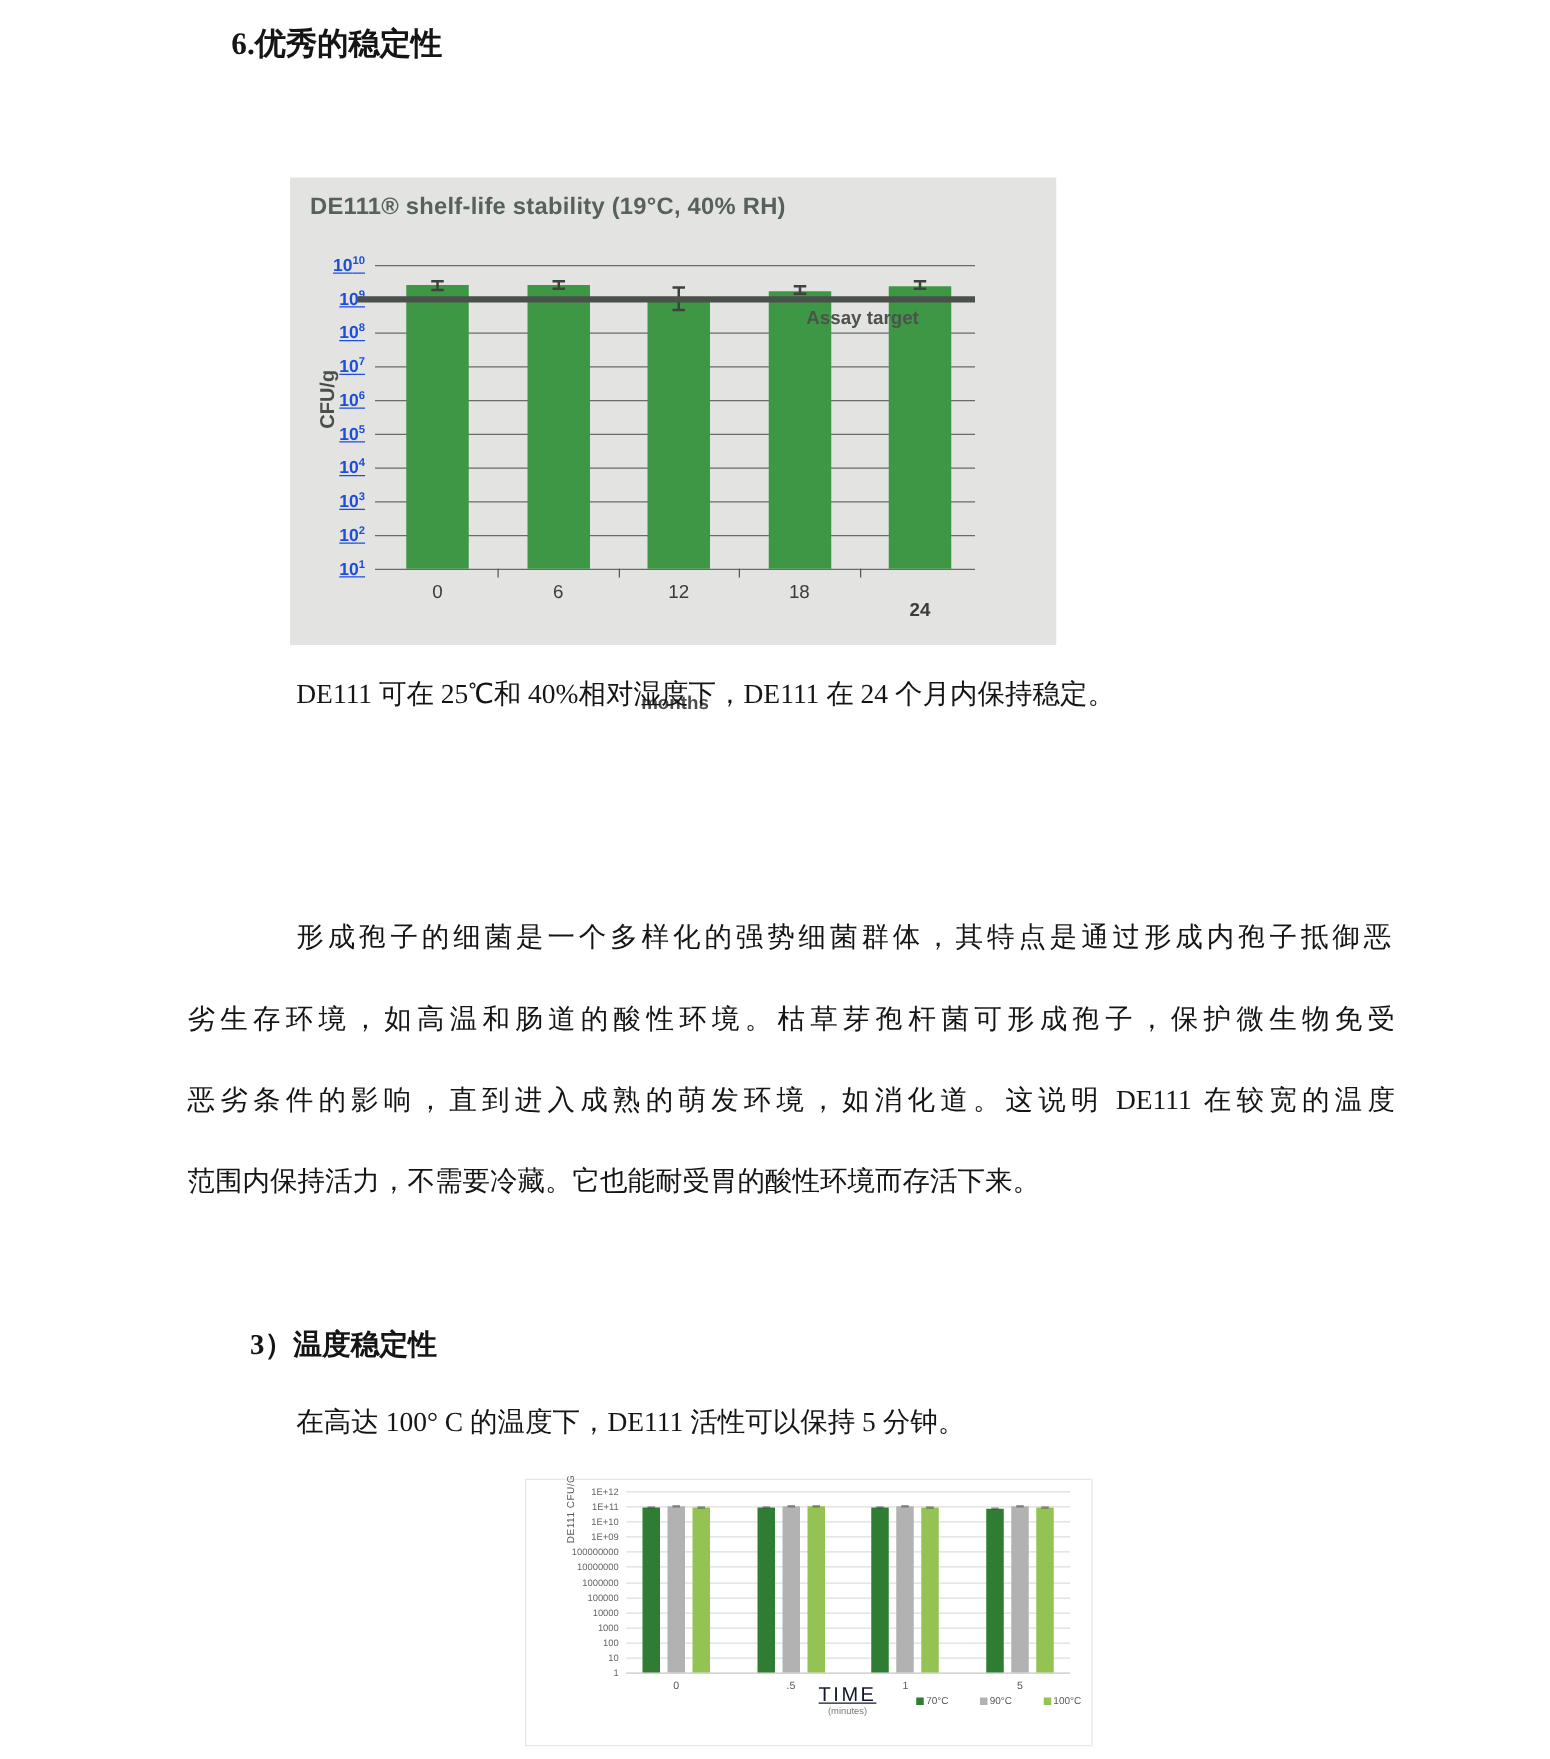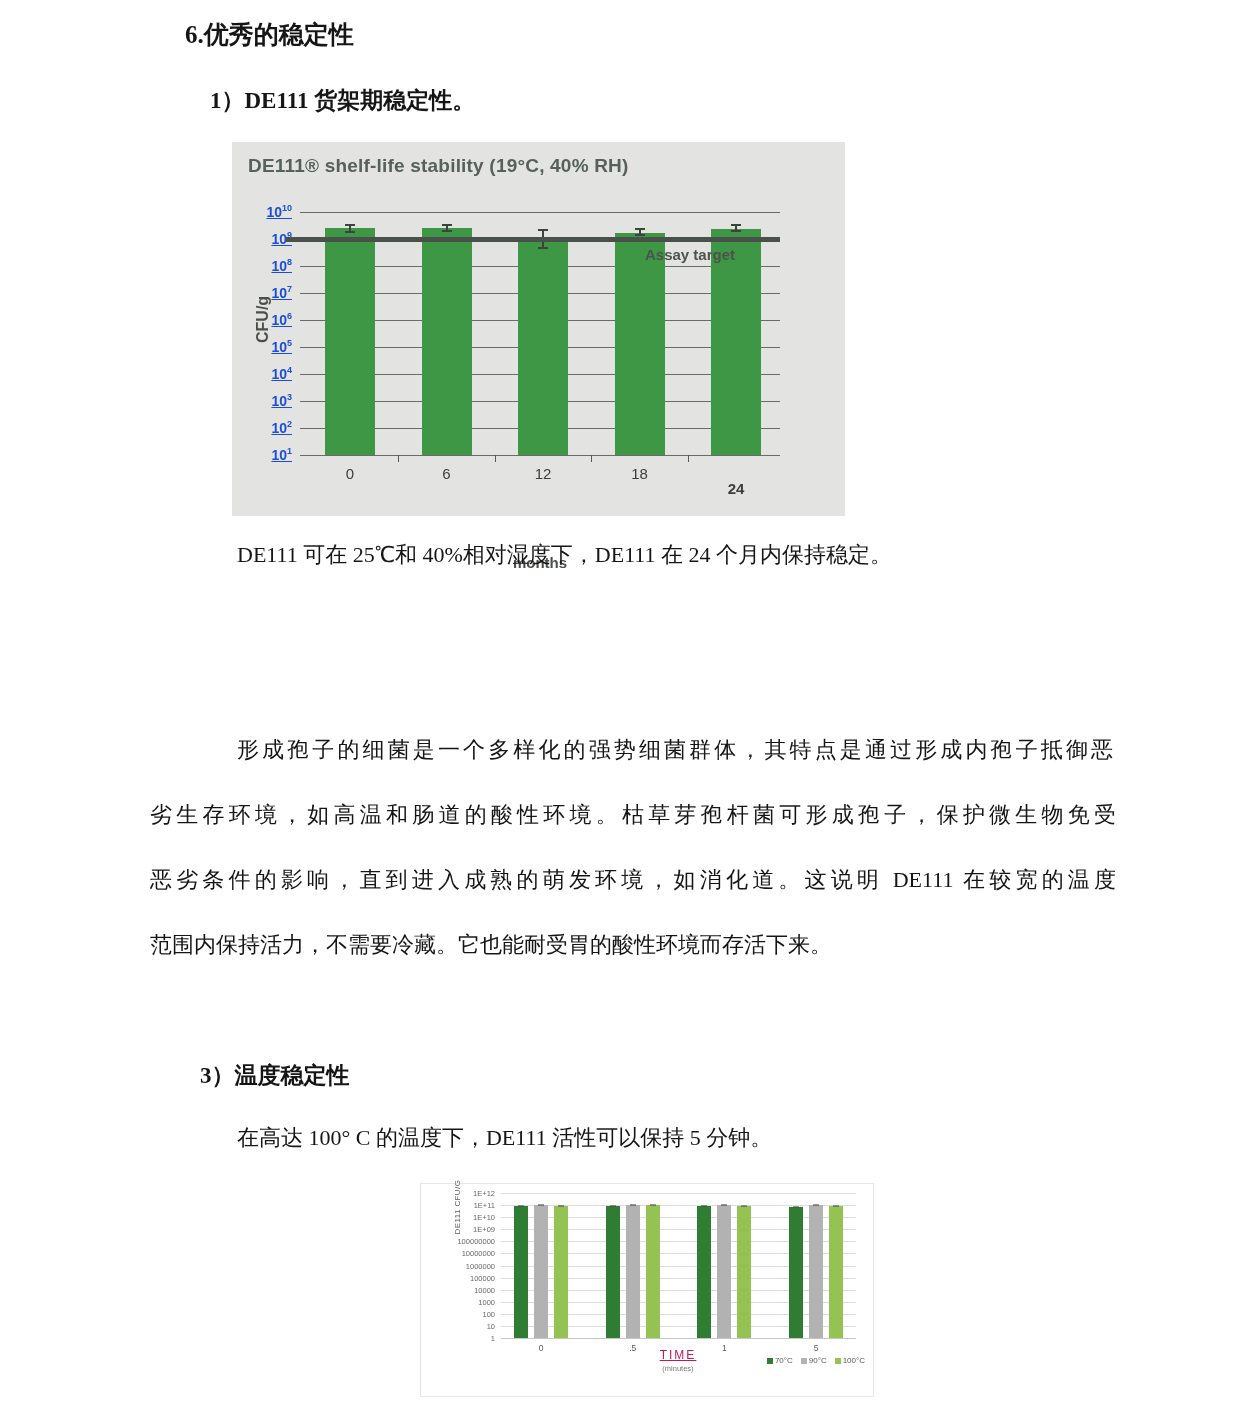--- a/index.html
+++ b/index.html
@@ -33,35 +33,34 @@
   .btick{position:absolute;width:1px;background:#555a55;}
 
   
   .chart2{left:420px;top:1183px;width:452px;height:212px;background:#ffffff;border:1px solid #e7e7e5;
           font-family:"Liberation Sans", sans-serif;}
   .plot2{left:80px;top:9px;width:355px;height:145px;}
   .ylab2{left:30px;top:40px;width:12px;font-size:8px;color:#595959;letter-spacing:.4px;
          transform:rotate(-90deg);transform-origin:center;white-space:nowrap;}
   .ytick2{position:absolute;width:58px;text-align:right;font-size:7.5px;color:#666;}
   .xtick2{position:absolute;width:40px;text-align:center;font-size:8.5px;color:#595959;}
-  .xlab2{left:197px;top:164px;width:120px;text-align:center;font-size:12px;letter-spacing:2px;color:#be185d;text-decoration:underline;}
+  .xlab2{left:197px;top:164px;width:120px;text-align:center;font-size:16px;letter-spacing:2px;color:#0f172a;text-decoration:underline;}
   .xlab2sub{left:197px;top:180px;width:120px;text-align:center;font-size:7.5px;color:#7a7a7a;}
-  .legend2{right:8px;top:172px;display:flex;gap:8px;align-items:center;}
+  .legend2{right:8px;top:172px;display:flex;gap:25px;align-items:center;}
   .legend-item{display:flex;align-items:center;gap:2px;font-size:8px;color:#595959;
                font-family:"Liberation Sans", sans-serif;}
   .legend-swatch{width:6px;height:6px;display:inline-block;}
 </style>
 </head>
 <body>
 
 <div class="page">
 
   <div class="abs h1" style="left:185px;top:18px;">6.优秀的稳定性</div>
 
-  <div class="abs h2" style="left:210px;top:85px;">1）DE111 货架期稳定性。</div>
 
   <div class="abs chart1">
     <div class="abs chart1-title">DE111® shelf-life stability (19°C, 40% RH)</div>
     <div class="abs ylab1">CFU/g</div>
     <div class="abs plot plot1" id="plot1">
         <div class="gridline" style="left: 0px; top: 0px; width: 480px;"></div>
         <div class="ytick1" style="left: -62px; top: -9px;">10<sup>10</sup></div>
         <div class="gridline" style="left: 0px; top: 27px; width: 480px;"></div>
         <div class="ytick1" style="left: -62px; top: 18px;">10<sup>9</sup></div>
         <div class="gridline" style="left: 0px; top: 54px; width: 480px;"></div>

